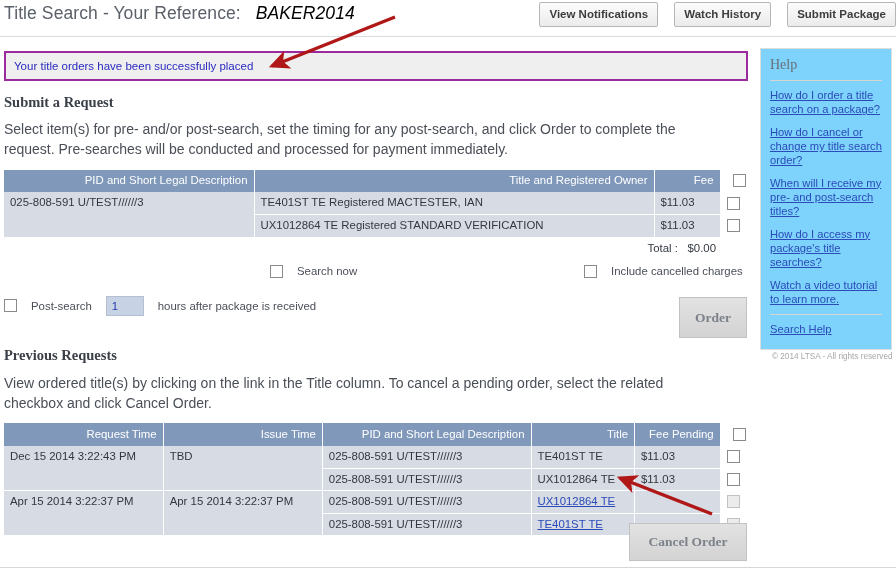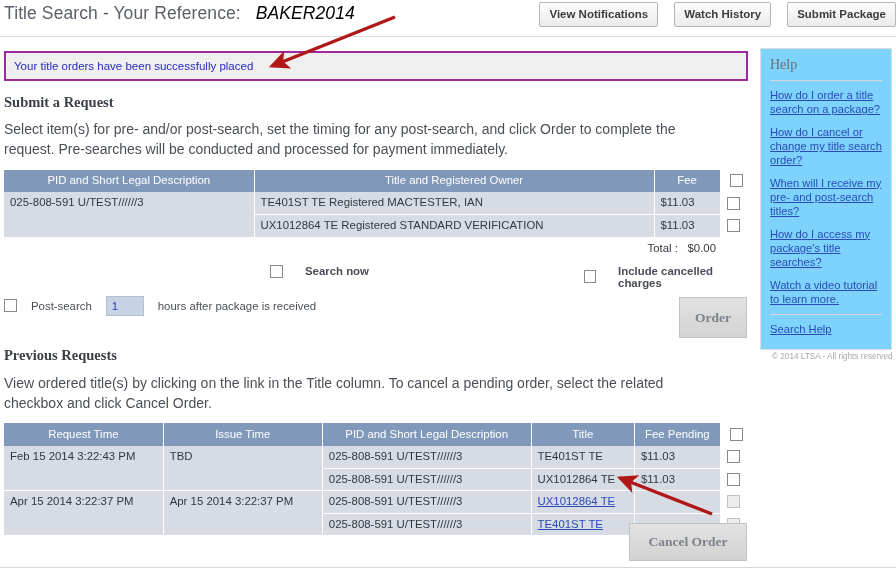--- a/index.html
+++ b/index.html
@@ -76,21 +76,21 @@
   table.grid {
     border-collapse: collapse;
     margin-left: 4px;
     table-layout: fixed;
   }
   table.grid th {
     background: #8099bb;
     color: #ffffff;
     font-size: 11.4px;
     font-weight: normal;
-    text-align: center;
+    text-align: right;
     padding: 4px 6px 5px 6px;
     border-right: 1px solid #ffffff;
     white-space: nowrap;
   }
   table.grid td {
     background: #d7dbe3;
     color: #33383f;
     font-size: 11.4px;
     padding: 4px 6px 5px 6px;
     border-right: 1px solid #ffffff;
@@ -121,21 +121,21 @@
     width: 716px;
     padding-right: 0px;
   }
 
   .opt-row {
     position: relative;
     margin-top: 11px;
     height: 18px;
     width: 748px;
   }
-  .opt-item { position: absolute; font-size: 11.4px; color: #4a4f57; display: flex; align-items: center; gap: 22px; font-weight: bold; }
+  .opt-item { position: absolute; font-size: 11.4px; color: #4a4f57; display: flex; align-items: center; gap: 14px; }
   .opt-searchnow { left: 270px; }
   .opt-cancelled { left: 584px; }
 
   .post-row {
     position: relative;
     margin-top: 12px; margin-left: 4px;
     height: 22px;
     display: flex; align-items: center; gap: 14px;
     font-size: 11.4px; color: #4a4f57;
   }
@@ -316,21 +316,21 @@
           <th>PID and Short Legal Description</th>
           <th>Title</th>
           <th>Fee Pending</th>
           <th class="cb-col">
             <span class="cbx"></span>
           </th>
         </tr>
       </thead>
       <tbody>
         <tr>
-          <td rowspan="2">Feb 15 2014 3:22:43 PM</td>
+          <td rowspan="2">Dec 15 2014 3:22:43 PM</td>
           <td rowspan="2">TBD</td>
           <td>025-808-591 U/TEST//////3</td>
           <td>TE401ST TE</td>
           <td>$11.03</td>
           <td class="cb-col">
             <span class="cbx"></span>
           </td>
         </tr>
         <tr>
           <td>025-808-591 U/TEST//////3</td>

